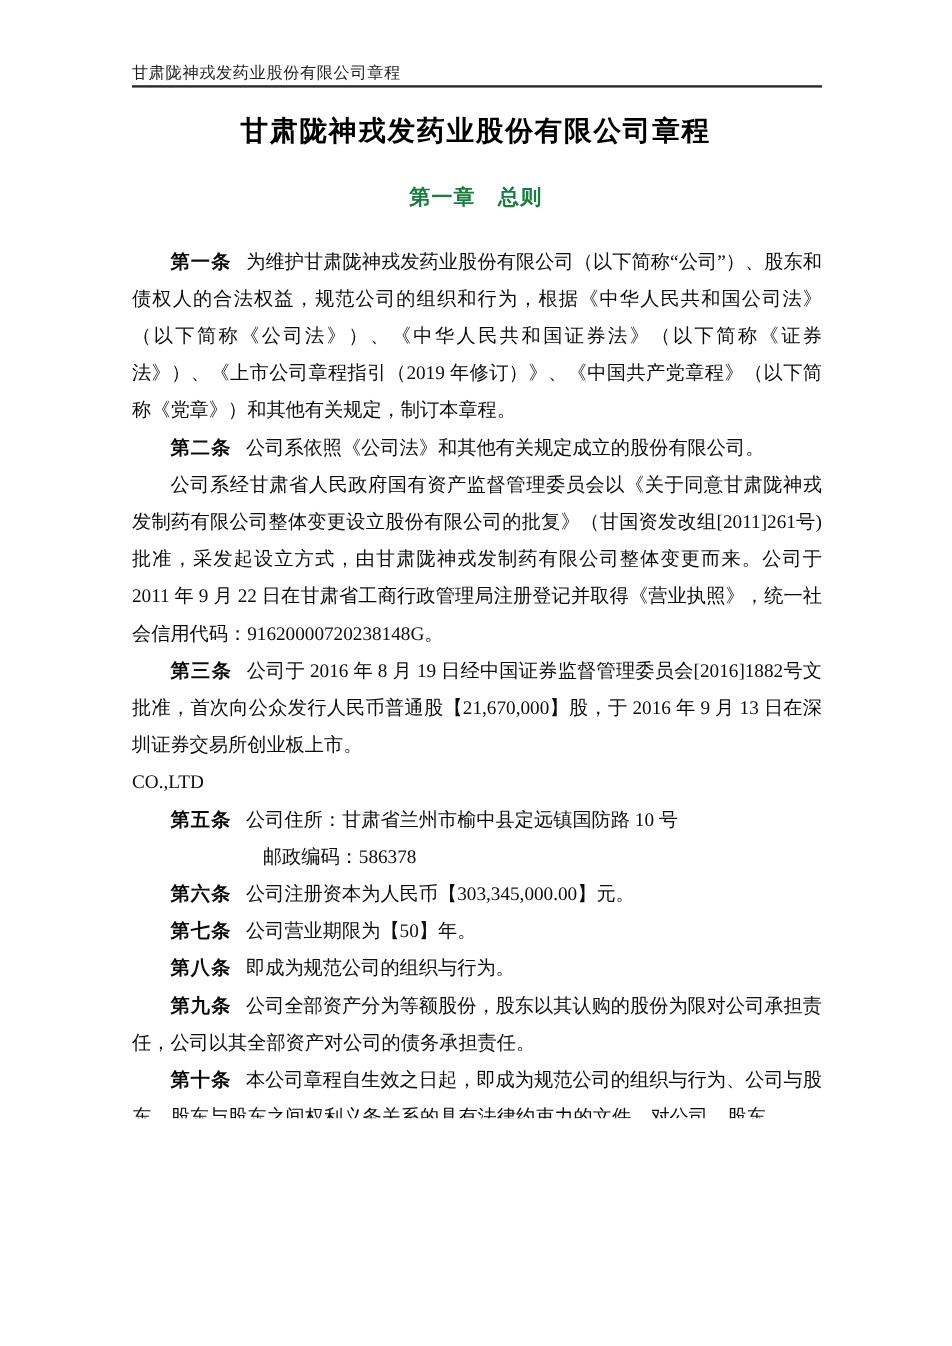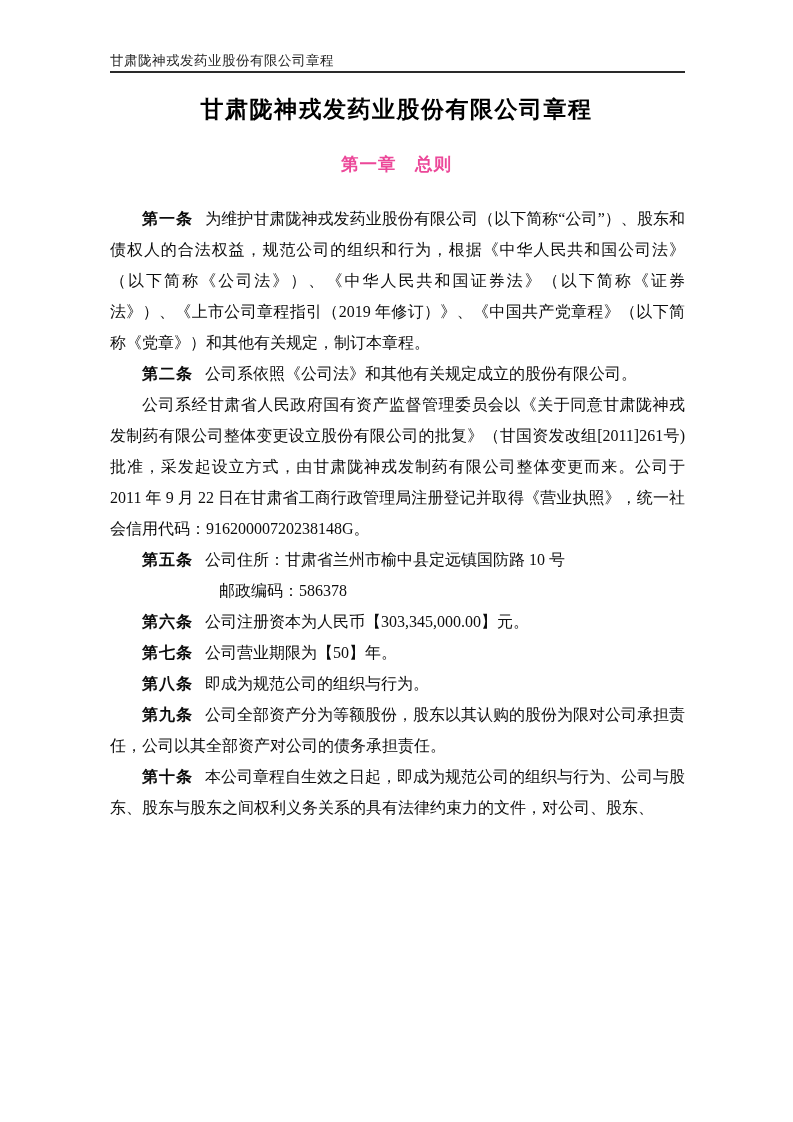--- a/index.html
+++ b/index.html
@@ -45,21 +45,21 @@
   .chapter {
     position: absolute;
     left: 0;
     top: 152px;
     width: 793px;
     margin: 0;
     text-align: center;
     font-size: 17.5px;
     font-weight: bold;
     letter-spacing: 1px;
-    color: #ec4899;
+    color: #15803d;
   }
 
   .body-text {
     position: absolute;
     left: 110px;
     top: 203px;
     width: 575px;
     font-size: 16px;
     line-height: 31px;
     text-align: justify;
@@ -125,20 +125,22 @@
   <div class="running-header">甘肃陇神戎发药业股份有限公司章程</div>
   <div class="header-rule"></div>
 
   <h1 class="doc-title">甘肃陇神戎发药业股份有限公司章程</h1>
   <h2 class="chapter">第一章　总则</h2>
 
   <div class="body-text" id="body-text">
       <p class="para article"><b class="label">第一条</b><span class="txt">为维护甘肃陇神戎发药业股份有限公司（以下简称“公司”）、股东和债权人的合法权益，规范公司的组织和行为，根据《中华人民共和国公司法》（以下简称《公司法》）、《中华人民共和国证券法》（以下简称《证券法》）、《上市公司章程指引（2019 年修订）》、《中国共产党章程》（以下简称《党章》）和其他有关规定，制订本章程。</span></p>
       <p class="para article"><b class="label">第二条</b><span class="txt">公司系依照《公司法》和其他有关规定成立的股份有限公司。</span></p>
       <p class="para plain"><span class="txt">公司系经甘肃省人民政府国有资产监督管理委员会以《关于同意甘肃陇神戎发制药有限公司整体变更设立股份有限公司的批复》（甘国资发改组[2011]261号)批准，采发起设立方式，由甘肃陇神戎发制药有限公司整体变更而来。公司于 2011 年 9 月 22 日在甘肃省工商行政管理局注册登记并取得《营业执照》，统一社会信用代码：91620000720238148G。</span></p>
+      <p class="para article"><b class="label">第三条</b><span class="txt">公司于 2016 年 8 月 19 日经中国证券监督管理委员会[2016]1882号文批准，首次向公众发行人民币普通股【21,670,000】股，于 2016 年 9 月 13 日在深圳证券交易所创业板上市。</span></p>
+      <p class="para flush"><span class="txt">CO.,LTD</span></p>
       <p class="para article"><b class="label">第五条</b><span class="txt">公司住所：甘肃省兰州市榆中县定远镇国防路 10 号</span></p>
       <p class="para hang"><span class="txt">邮政编码：586378</span></p>
       <p class="para article"><b class="label">第六条</b><span class="txt">公司注册资本为人民币【303,345,000.00】元。</span></p>
       <p class="para article"><b class="label">第七条</b><span class="txt">公司营业期限为【50】年。</span></p>
       <p class="para article"><b class="label">第八条</b><span class="txt">即成为规范公司的组织与行为。</span></p>
       <p class="para article"><b class="label">第九条</b><span class="txt">公司全部资产分为等额股份，股东以其认购的股份为限对公司承担责任，公司以其全部资产对公司的债务承担责任。</span></p>
       <p class="para article"><b class="label">第十条</b><span class="txt">本公司章程自生效之日起，即成为规范公司的组织与行为、公司与股东、股东与股东之间权利义务关系的具有法律约束力的文件，对公司、股东、</span></p>
     </div>
 
   <div class="page-number">1</div>

